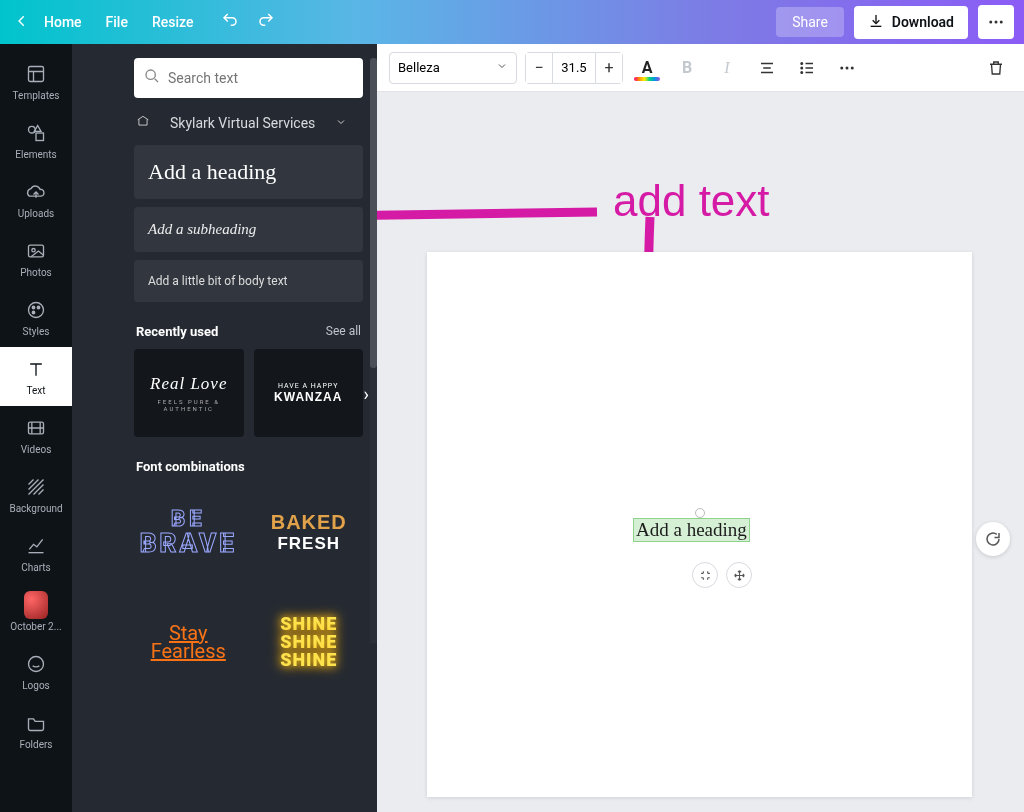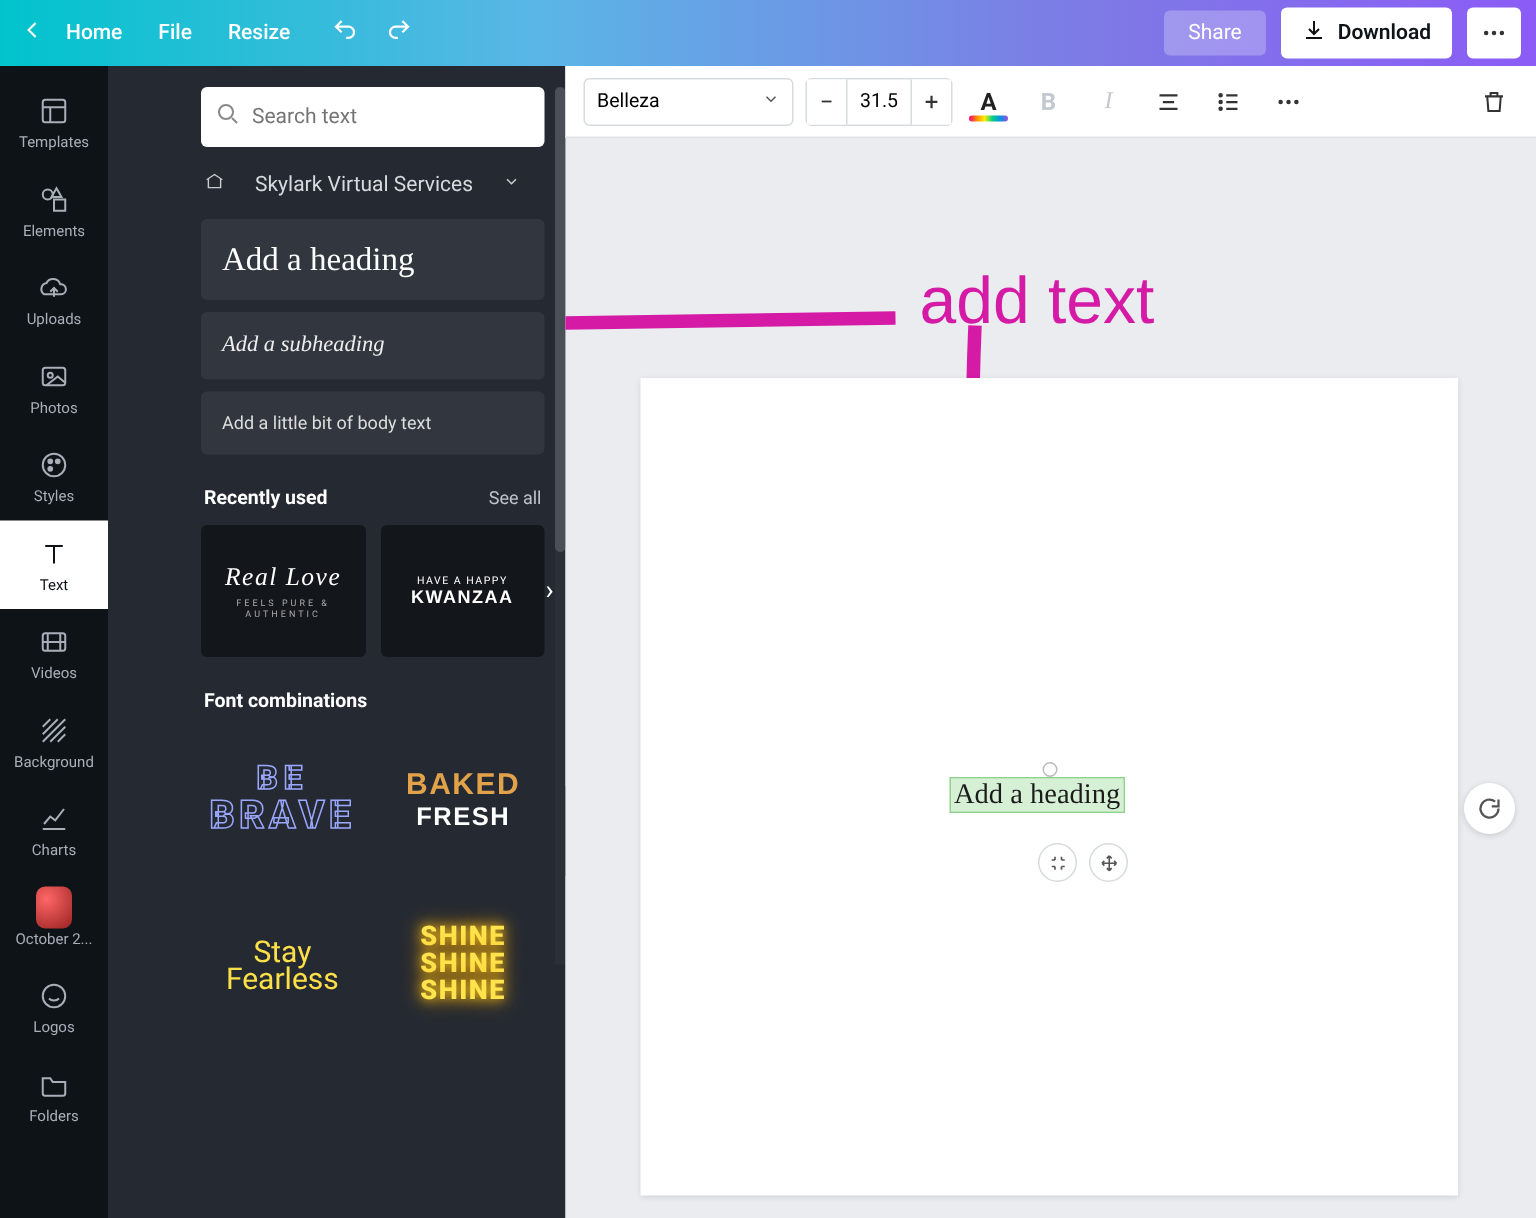--- a/index.html
+++ b/index.html
@@ -51,30 +51,30 @@
   .thumb.kwanzaa .t1 { font-size:7px; letter-spacing:1px;}
   .thumb.kwanzaa .t2 { font-weight:900; font-size:12px; letter-spacing:1px; font-family: Impact, sans-serif;}
   .chev { position:absolute; right:-6px; top:50%; transform:translateY(-50%); color:#fff; font-size:18px; cursor:pointer;}
   .combo-grid { display:grid; grid-template-columns:1fr 1fr; gap:14px 12px; margin-top:4px;}
   .combo { height:96px; border-radius:4px; display:flex; flex-direction:column; align-items:center; justify-content:center; cursor:pointer; text-align:center;}
   .combo.brave { color:#9aa7ff; font-family: Impact,sans-serif; font-weight:900; font-size:22px; line-height:1;}
   .combo.brave .l1{ -webkit-text-stroke:1px #9aa7ff; color:transparent; letter-spacing:4px;}
   .combo.brave .l2{ letter-spacing:3px; -webkit-text-stroke:1px #9aa7ff; color:transparent; font-size:26px;}
   .combo.baked .l1{ color:#e2a24a; font-weight:900; font-size:20px; letter-spacing:1px; font-family: Impact,sans-serif;}
   .combo.baked .l2{ color:#fff; font-weight:900; font-size:17px; letter-spacing:1px; font-family: Impact,sans-serif;}
-  .combo.fearless { font-family:'Brush Script MT',cursive; color:#fde047; font-size:20px; line-height:0.9;}
+  .combo.fearless { font-family:'Brush Script MT',cursive; color:#f97316; font-size:20px; line-height:0.9;text-decoration:underline;}
   .combo.shine { color:#ffe34d; font-weight:900; font-size:18px; line-height:1; text-shadow:0 0 8px #ffcf1a, 0 0 14px #ff9900; font-family: Impact,sans-serif; letter-spacing:1px;}
   .panel-scroll { position:absolute; right:0; top:14px; width:7px; height:585px; background:rgba(255,255,255,0.03);}
   .panel-scroll .thumb-bar{ position:absolute; left:0; top:0; width:7px; height:310px; background:#4a4f58; border-radius:4px;}
   .panel-collapse { position:absolute; right:-12px; top:480px; width:12px; height:60px; background:#252a32; border-radius:0 6px 6px 0; display:flex;align-items:center;justify-content:center; color:#aaa; font-size:10px; cursor:pointer;}
 
   
   .canvas-area { flex:1; background:#ebecf0; display:flex; flex-direction:column; position:relative;}
   .toolbar { height:48px; background:#fff; border-bottom:1px solid #e1e3e8; display:flex; align-items:center; padding:0 12px; gap:8px;}
-  .font-select { width:140px; height:32px; border:1px solid #d7dade; border-radius:4px; background:#fff; display:flex; align-items:center; justify-content:space-between; padding:0 8px; font-size:13px; cursor:pointer;}
+  .font-select { width:128px; height:32px; border:1px solid #d7dade; border-radius:4px; background:#fff; display:flex; align-items:center; justify-content:space-between; padding:0 8px; font-size:13px; cursor:pointer;}
   .size-group { display:flex; align-items:center; border:1px solid #d7dade; border-radius:4px; height:32px;}
   .size-group button { width:26px; height:30px; border:none; background:#fff; cursor:pointer; font-size:16px; color:#333;}
   .size-group .val { width:44px; text-align:center; font-size:13px; border-left:1px solid #d7dade; border-right:1px solid #d7dade; height:100%; display:flex;align-items:center;justify-content:center;}
   .tb-btn { width:32px; height:32px; border:none; background:transparent; cursor:pointer; display:flex;align-items:center;justify-content:center; border-radius:4px; color:#555; font-size:16px;}
   .tb-btn.disabled{ color:#c4c8cf;}
   .color-A { position:relative; font-weight:700; font-size:16px; color:#222;}
   .color-A .bar { position:absolute; left:3px; right:3px; bottom:3px; height:4px; border-radius:2px; background:linear-gradient(90deg,#ff0080,#ff8c00,#ffee00,#00d084,#0693e3,#9b51e0);}
   .tb-spacer{flex:1;}
   .trash { cursor:pointer;}
 

